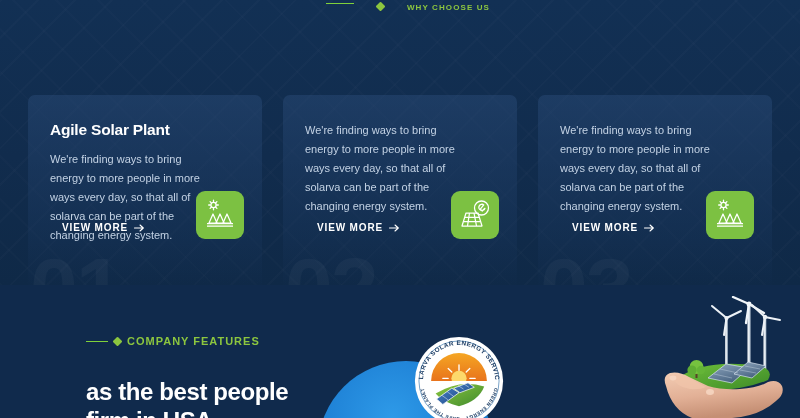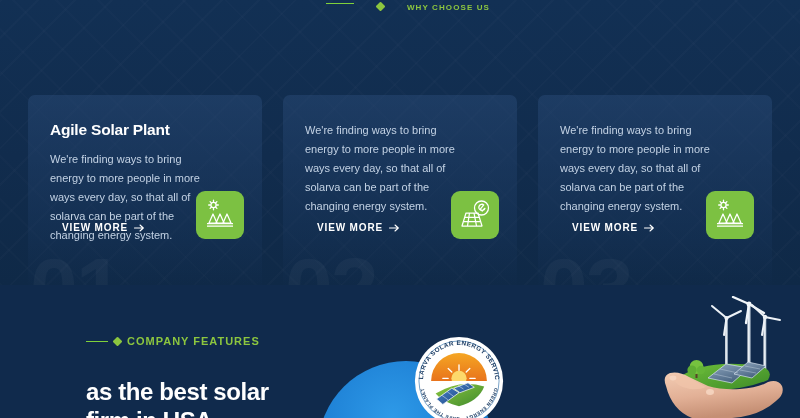--- a/index.html
+++ b/index.html
@@ -300,21 +300,21 @@
 <div class="blue-circle"></div>
 
 <div class="feature-eyebrow">
   <span class="eyebrow-line"></span>
   <span class="eyebrow-diamond"></span>
   <span class="eyebrow-text">COMPANY FEATURES</span>
 </div>
 
 <h2 class="bottom-headline">
   <br>
-  <span>as the best solar</span><br>
+  <span>as the best people</span><br>
   <span>firm in USA</span>
 </h2>
 
 <svg class="seal" viewBox="0 0 100 100">
   <defs>
     <path id="arcTop" d="M 50,50 m -40,0 a 40,40 0 1 1 80,0" fill="none"></path>
     <path id="arcBottom" d="M 50,50 m 40,0 a 40,40 0 1 1 -80,0" fill="none"></path>
     <linearGradient id="sunGrad" x1="0" y1="0" x2="0" y2="1">
       <stop offset="0%" stop-color="#f5a623"></stop>
       <stop offset="100%" stop-color="#e8731c"></stop>

